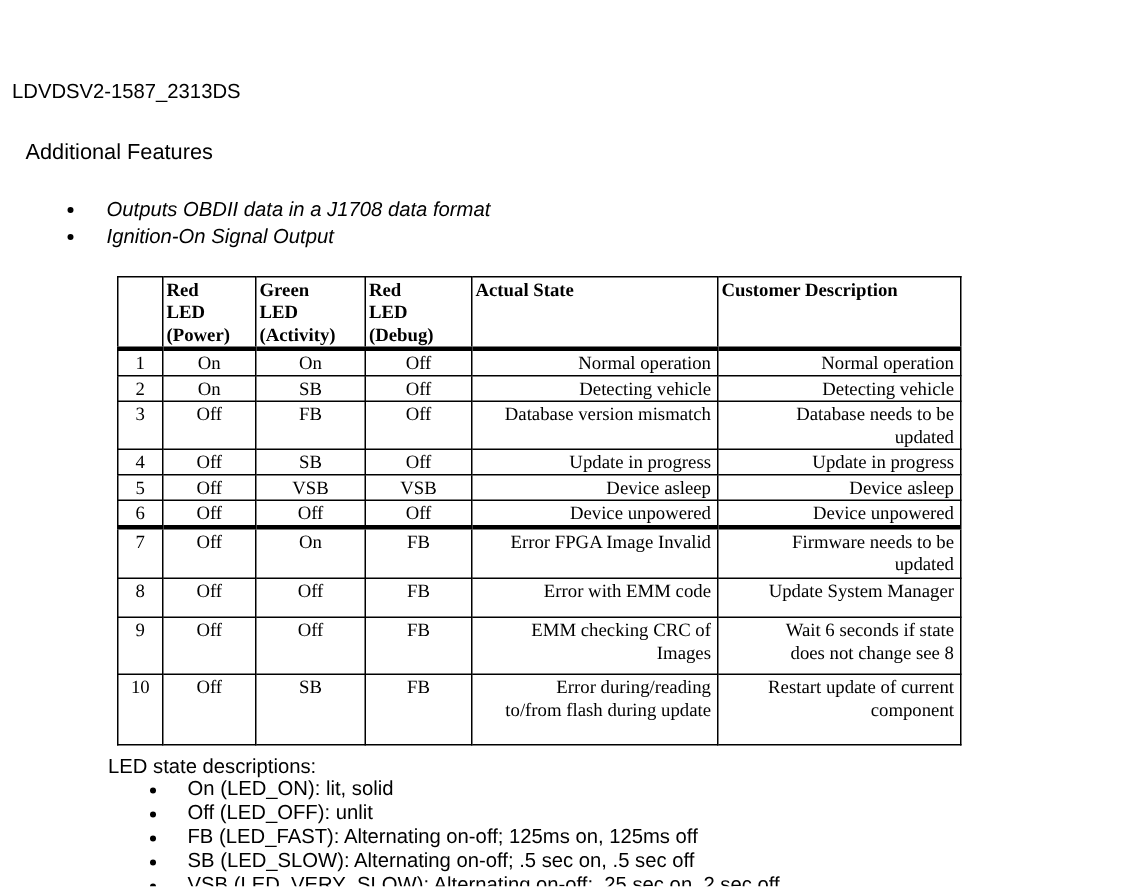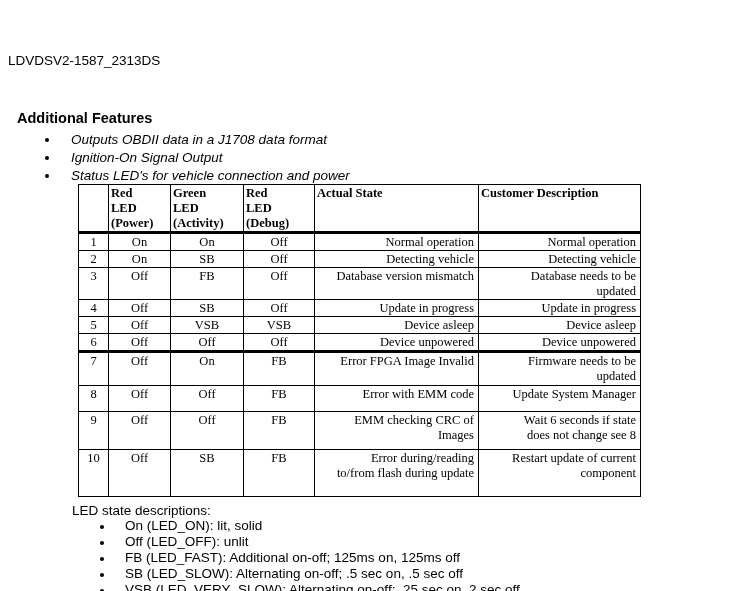--- a/index.html
+++ b/index.html
@@ -4,21 +4,21 @@
 <style>
   html, body { margin:0; padding:0; background:#ffffff; }
   .page {
     position:relative; width:646px; height:591px; overflow:hidden;
     background:#ffffff; color:#000000;
     font-family:"Liberation Sans", sans-serif;
   }
   .doc-id { position:absolute; left:8px; top:53px; font-size:13.5px; white-space:nowrap; }
   .page-label { position:absolute; left:774px; top:53px; font-size:19px; white-space:nowrap; }
 
-  .features-title { position:absolute; left:17px; top:110px; font-size:14.5px; font-weight:bold; }
+  .features-title { position:absolute; left:17px; top:94px; font-size:14.5px; font-weight:normal; }
   .features-list { position:absolute; left:44px; top:131px; margin:0; padding:0; list-style:none; font-size:13.5px; }
   .features-list li { position:relative; padding-left:27px; line-height:18px;font-style:italic; }
 
   .dot { position:absolute; left:1px; top:7px; width:4px; height:4px; background:#000; border-radius:50%; }
 
   table.led {
     position:absolute; left:78px; top:184px; width:562px;
     border-collapse:collapse; table-layout:fixed;
     font-family:"Liberation Serif", serif; font-size:12.5px; color:#000;
   }
@@ -44,21 +44,20 @@
 <div class="page">
 
   <div class="doc-id">LDVDSV2-1587_2313DS</div>
   <div class="page-label">Pa</div>
 
   <div class="features-title">Additional Features</div>
 
   <ul class="features-list">
     <li><span class="dot"></span><span>Outputs OBDII data in a J1708 data format</span></li>
     <li><span class="dot"></span><span>Ignition-On Signal Output</span></li>
-    <li><span class="dot"></span><span>Status LED's for vehicle connection and power</span></li>
   </ul>
 
   <table class="led">
     <colgroup>
       <col style="width:30px">
         <col style="width:62px">
         <col style="width:73px">
       <col style="width:71px">
         <col style="width:164px">
         <col style="width:162px">
@@ -167,18 +166,18 @@
 component</td>
       </tr>
     </tbody>
   </table>
 
   <div class="led-desc-title">LED state descriptions:</div>
 
   <ul class="led-desc-list">
     <li><span class="dot"></span><span>On (LED_ON): lit, solid</span></li>
     <li><span class="dot"></span><span>Off (LED_OFF): unlit</span></li>
-    <li><span class="dot"></span><span>FB (LED_FAST): Additional on-off; 125ms on, 125ms off</span></li>
+    <li><span class="dot"></span><span>FB (LED_FAST): Alternating on-off; 125ms on, 125ms off</span></li>
     <li><span class="dot"></span><span>SB (LED_SLOW): Alternating on-off; .5 sec on, .5 sec off</span></li>
     <li><span class="dot"></span><span>VSB (LED_VERY_SLOW): Alternating on-off; .25 sec on, 2 sec off</span></li>
   </ul>
 
 </div>
 
 </body></html>

